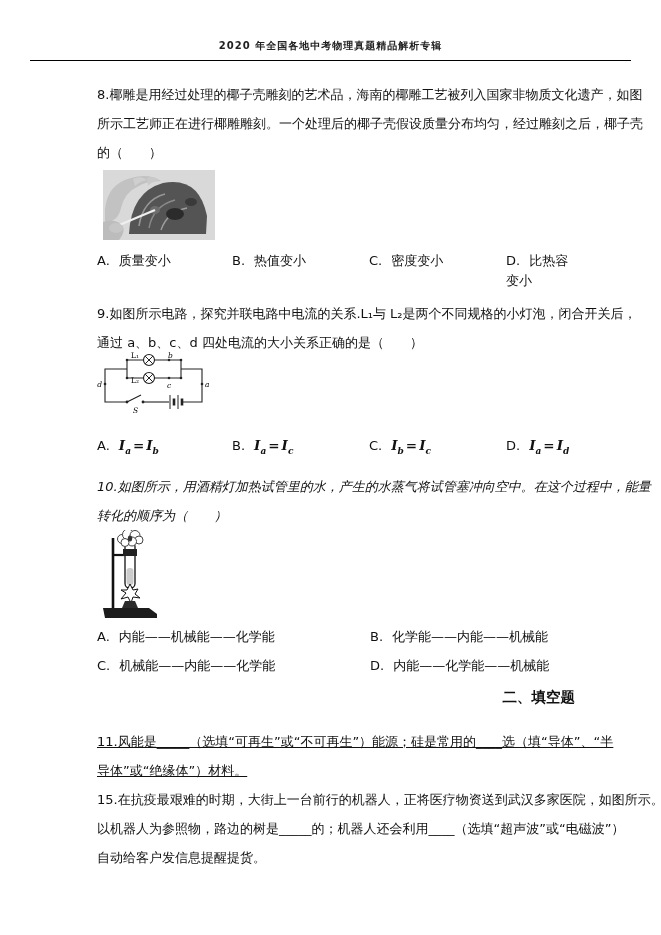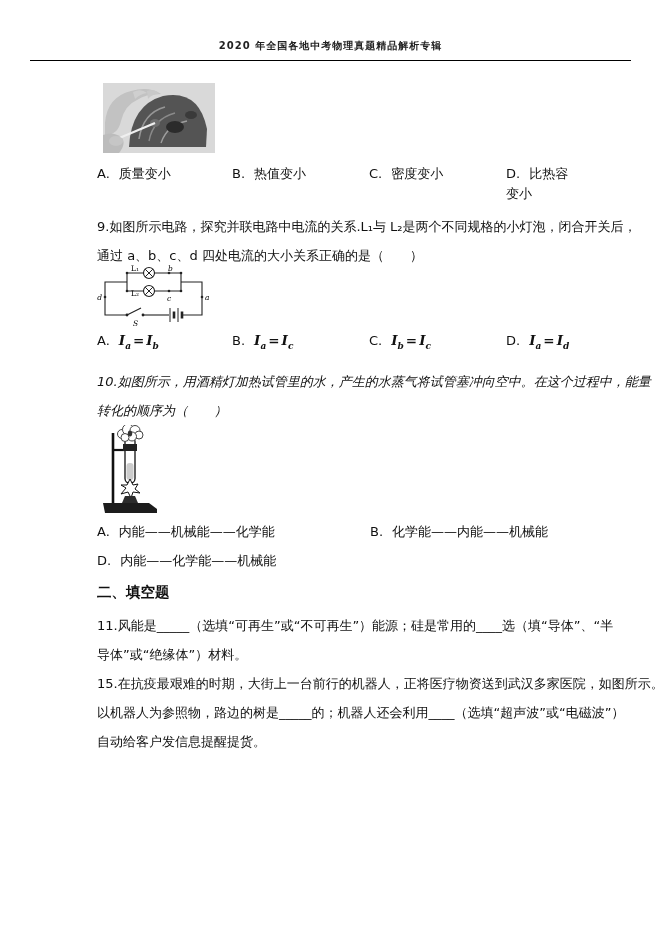--- a/index.html
+++ b/index.html
@@ -28,37 +28,42 @@
   .opts4{display:flex;line-height:20px;margin-top:11px;font-size:13px;}
   .opts4 .c1{width:135px;}
   .opts4 .c2{width:137px;}
   .opts4 .c3{width:137px;}
   .opts4 .c4{flex:1;}
   .olabel{margin-right:9px;}
   .fml{font-family:"DejaVu Serif","Liberation Serif",serif;font-style:italic;font-weight:bold;font-size:13.5px;}
   .fml sub{font-size:9px;font-weight:bold;}
   .fml .eq{font-style:normal;padding:0 2px;}
   .grid2{display:grid;grid-template-columns:273px 1fr;line-height:29px;}
-  .section-title{font-size:14.5px;font-weight:bold;margin-top:4px;line-height:26px;}
+  .section-title{font-size:14.5px;font-weight:bold;margin-top:4px;line-height:26px;text-align:right;}
   .mt8{margin-top:8px;}
   .mt11{margin-top:11px;font-style:italic;}
-  .mt9{margin-top:2px;}
-  .mt6{margin-top:6px;}
+  .mt9{margin-top:20px;}
+  .mt6{margin-top:17px;text-decoration:underline;}
   svg text{font-family:"DejaVu Serif","Liberation Serif",serif;}
 </style>
 </head>
 <body>
 
 <div class="page">
 
   <div class="header-title">2020 年全国各地中考物理真题精品解析专辑</div>
   <div class="header-rule"></div>
 
   <div class="content">
 
+    <div class="para">
+      <div class="line">8.椰雕是用经过处理的椰子壳雕刻的艺术品，海南的椰雕工艺被列入国家非物质文化遗产，如图</div>
+      <div class="line">所示工艺师正在进行椰雕雕刻。一个处理后的椰子壳假设质量分布均匀，经过雕刻之后，椰子壳</div>
+      <div class="line">的（　　）</div>
+    </div>
 
     <svg class="figure photo" width="112" height="70" viewBox="0 0 112 70">
       <rect x="0" y="0" width="112" height="70" fill="#d9d9d9"></rect>
 
       <path d="M26,64 Q28,22 60,13 Q96,6 104,46 L103,64 Z" fill="#545454"></path>
       <path d="M36,56 Q40,30 62,24" stroke="#969696" stroke-width="1.6" fill="none"></path>
       <path d="M46,58 Q50,36 72,30" stroke="#8a8a8a" stroke-width="1.4" fill="none"></path>
       <path d="M58,60 Q64,42 84,38" stroke="#9e9e9e" stroke-width="1.4" fill="none"></path>
       <ellipse cx="72" cy="44" rx="9" ry="6" fill="#2b2b2b"></ellipse>
       <ellipse cx="88" cy="32" rx="6" ry="4" fill="#3a3a3a"></ellipse>
@@ -172,20 +177,21 @@
       <ellipse cx="31" cy="8.5" rx="2.2" ry="3" fill="#333"></ellipse>
 
       <polygon points="31,54 34,60 39,59 36,64 41,68 34,67 32,73 29,67 22,69 27,63 22,60 28,60" fill="#ffffff" stroke="#111" stroke-width="1"></polygon>
 
       <polygon points="26,71 36,71 39,78 23,78" fill="#2c2c2c"></polygon>
     </svg>
 
     <div class="grid2">
       <span><span class="olabel">A.</span><span>内能——机械能——化学能</span></span>
       <span><span class="olabel">B.</span><span>化学能——内能——机械能</span></span>
+      <span><span class="olabel">C.</span><span>机械能——内能——化学能</span></span>
       <span><span class="olabel">D.</span><span>内能——化学能——机械能</span></span>
     </div>
 
     <div class="section-title">二、填空题</div>
 
     <div class="para mt6">
       <div class="line">11.风能是_____（选填“可再生”或“不可再生”）能源；硅是常用的____选（填“导体”、“半</div>
       <div class="line">导体”或“绝缘体”）材料。</div>
     </div>
 

